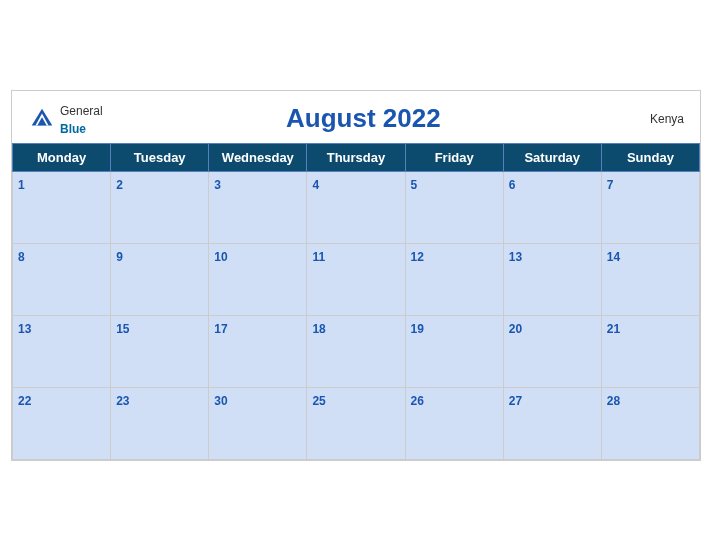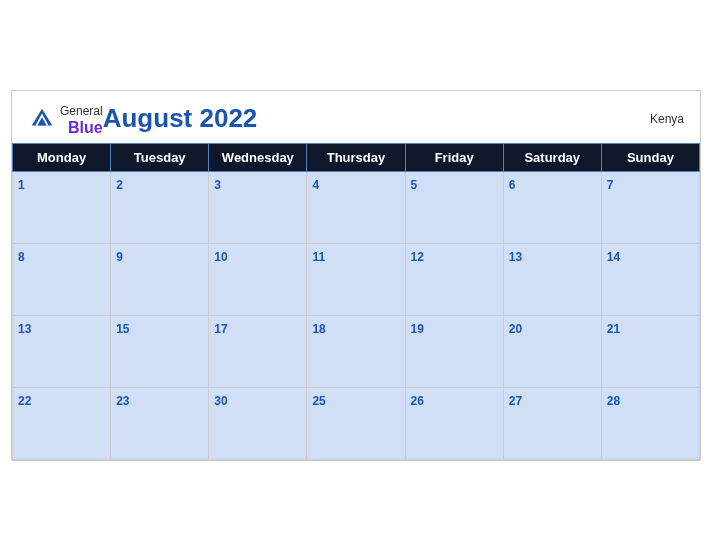--- a/index.html
+++ b/index.html
@@ -20,55 +20,54 @@
     .calendar-header {
       display: flex;
       justify-content: space-between;
       align-items: center;
       padding: 10px 16px 6px 16px;
     }
     .logo-area {
       display: flex;
       align-items: center;
       gap: 4px;
-      text-align: right;
     }
     .logo-text-general {
       font-size: 12px;
       color: #333;
       font-weight: normal;
     }
     .logo-text-blue {
-      font-size: 16px;
-      color: #6d28d9;
+      font-size: 12px;
+      color: #0369a1;
       font-weight: bold;
     }
     .logo-icon {
       width: 28px;
       height: 28px;
     }
     .calendar-title {
       font-size: 26px;
       font-weight: bold;
       color: #1a56b0;
-      text-align: left;
+      text-align: center;
       flex: 1;
     }
     .country-label {
       font-size: 12px;
       color: #333;
       min-width: 60px;
       text-align: right;
     }
     .calendar-grid {
       width: 100%;
       border-collapse: collapse;
     }
     .calendar-grid th {
-      background-color: #0f172a;
+      background-color: #0c4a6e;
       color: #fff;
       font-size: 13px;
       font-weight: bold;
       text-align: center;
       padding: 6px 0;
       border: 1px solid #5580c0;
     }
     .calendar-grid td {
       border: 1px solid #ccc;
       vertical-align: top;

